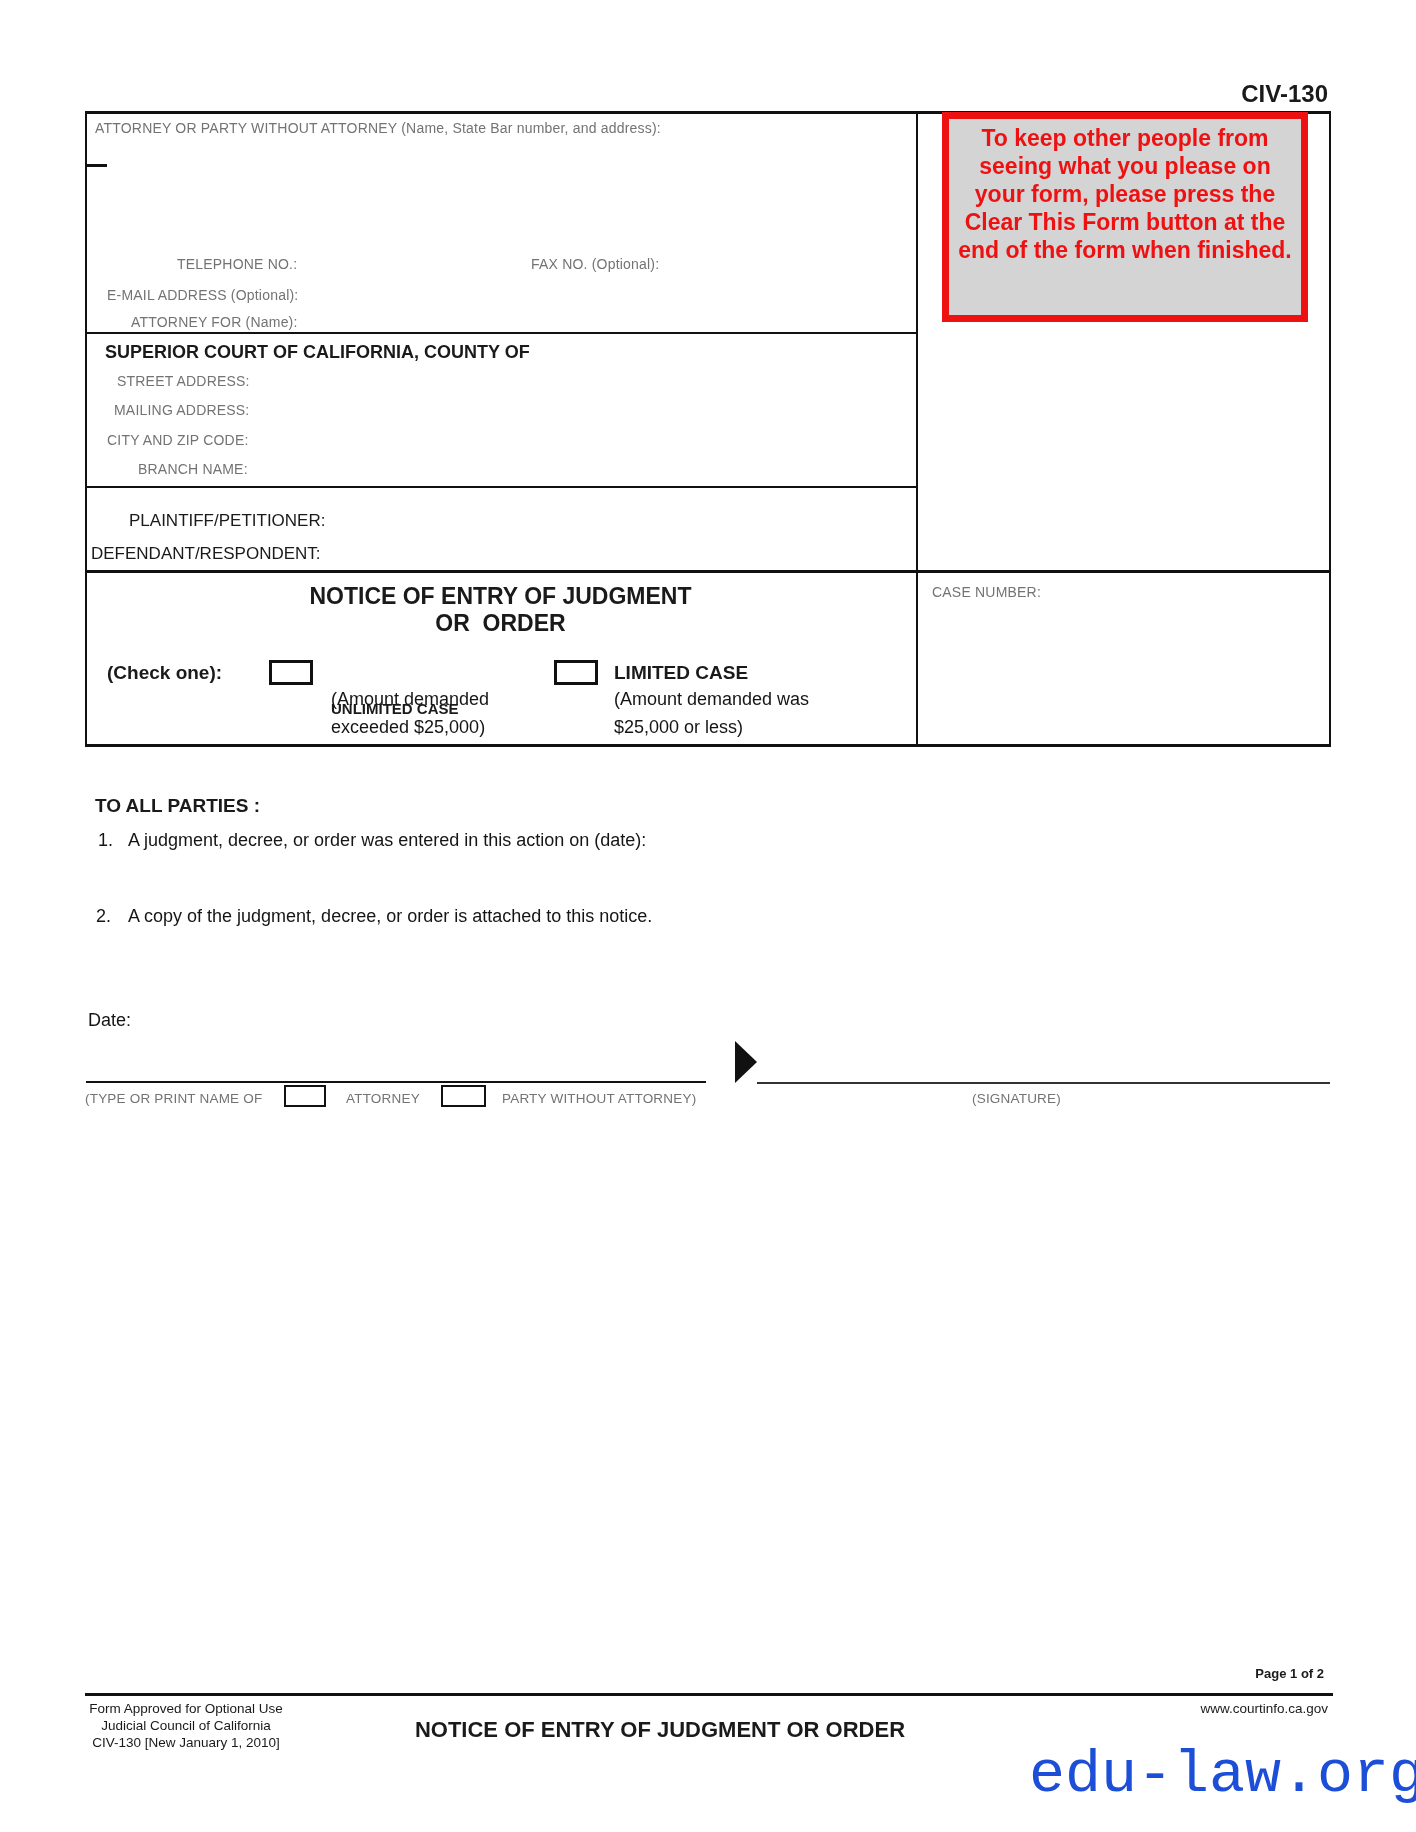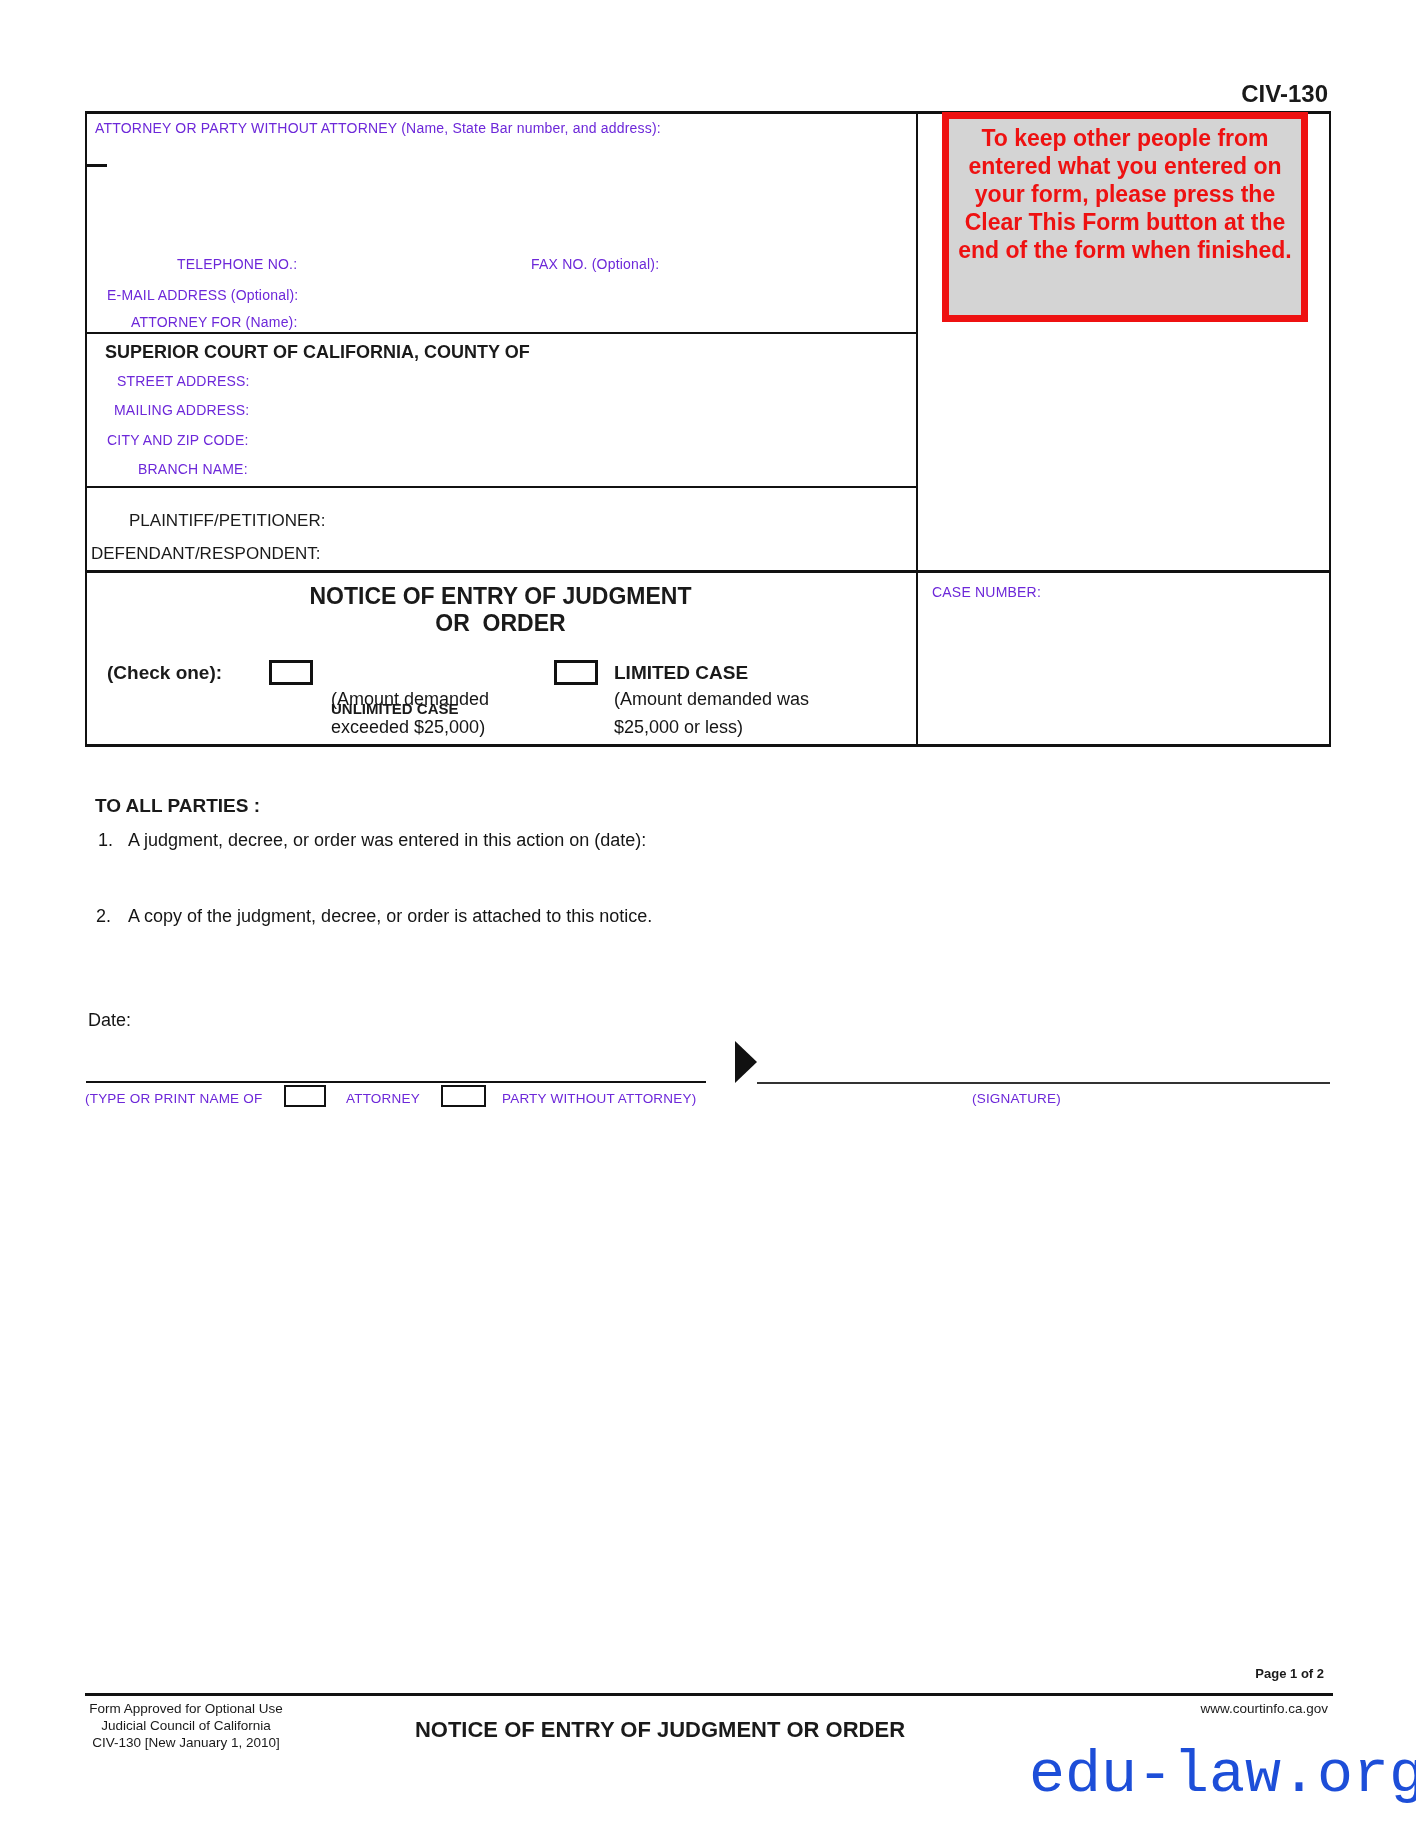--- a/index.html
+++ b/index.html
@@ -1,20 +1,20 @@
 <!DOCTYPE html>
 <html><head>
 <meta charset="utf-8">
 <style>
   html,body{margin:0;padding:0;background:#ffffff;}
   .page{position:relative;width:1416px;height:1832px;background:#ffffff;overflow:hidden;
         font-family:"Liberation Sans","DejaVu Sans",sans-serif;color:#1a1a1a;}
   .abs{position:absolute;}
   .ln{position:absolute;background:#111111;}
-  .lbl{font-size:14px;letter-spacing:.2px;color:#6d28d9;white-space:nowrap;}
+  .lbl{font-size:14px;letter-spacing:.2px;color:#737373;white-space:nowrap;}
   .body-txt{font-size:18px;color:#151515;white-space:nowrap;}
   .b{font-weight:bold;}
   .cb{position:absolute;border:3px solid #111111;background:#ffffff;box-sizing:border-box;}
   .cbs{position:absolute;border:2px solid #111111;background:#ffffff;box-sizing:border-box;}
   .ctr{text-align:center;}
   .alert-box{position:absolute;left:942px;top:112px;width:366px;height:210px;box-sizing:border-box;
              border:7px solid #ee1111;background:#d4d4d4;padding-top:5px;}
   .alert-box div{font-size:23px;font-weight:bold;color:#ee1111;line-height:28px;text-align:center;white-space:nowrap;}
   .tri{position:absolute;left:735px;top:1041px;width:0;height:0;
        border-top:21px solid transparent;border-bottom:21px solid transparent;border-left:22px solid #111111;}
@@ -33,21 +33,21 @@
   <div class="ln" style="left:85px;top:111px;width:2px;height:636px;"></div>
   <div class="ln" style="left:1329px;top:111px;width:2px;height:636px;"></div>
   <div class="ln" style="left:916px;top:111px;width:2px;height:636px;"></div>
   <div class="ln" style="left:85px;top:332px;width:833px;height:2px;"></div>
   <div class="ln" style="left:85px;top:486px;width:833px;height:2px;"></div>
   <div class="ln" style="left:85px;top:570px;width:1246px;height:3px;"></div>
   <div class="ln" style="left:85px;top:744px;width:1246px;height:3px;"></div>
 
   <div class="alert-box">
     <div>To keep other people from</div>
-    <div>entered what you entered on</div>
+    <div>seeing what you please on</div>
     <div>your form, please press the</div>
     <div>Clear This Form button at the</div>
     <div>end of the form when finished.</div>
   </div>
 
   <div class="abs lbl" style="left:95px;top:120px;">ATTORNEY OR PARTY WITHOUT ATTORNEY (Name, State Bar number, and address):</div>
   <div class="ln" style="left:85px;top:164px;width:22px;height:3px;"></div>
   <div class="abs lbl" style="left:177px;top:256px;">TELEPHONE NO.:</div>
   <div class="abs lbl" style="left:531px;top:256px;">FAX NO. (Optional):</div>
   <div class="abs lbl" style="left:107px;top:287px;">E-MAIL ADDRESS (Optional):</div>

